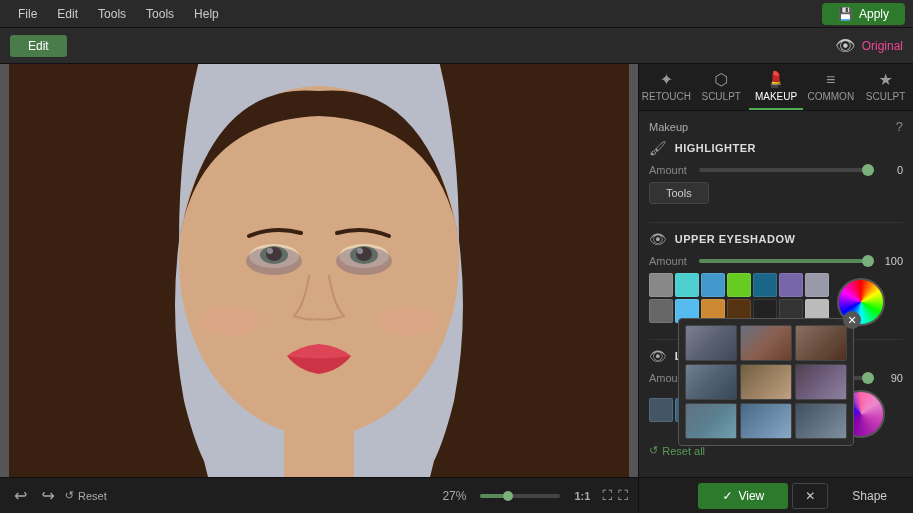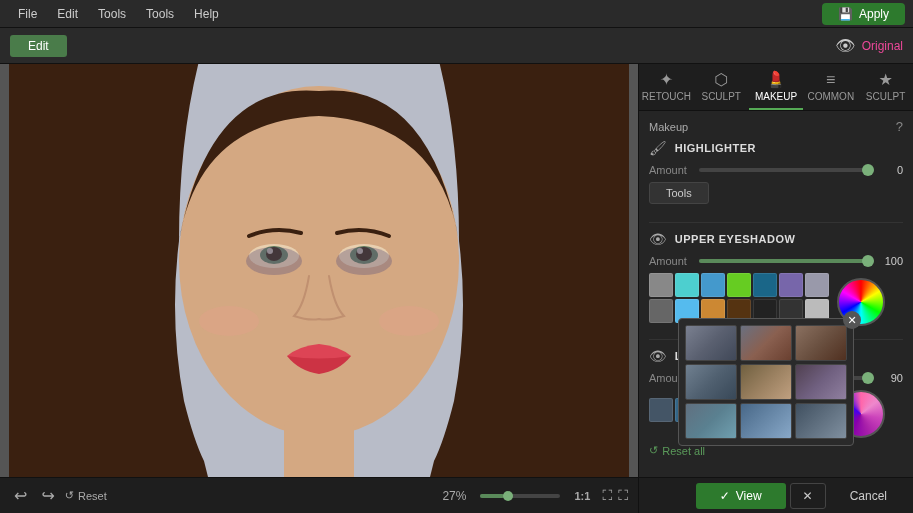--- a/index.html
+++ b/index.html
@@ -303,15 +303,15 @@
     <span class="ratio-label">1:1</span>
     <button class="fit-btn" style="margin-left:6px;">⛶</button>
     <button class="fit-btn">⛶</button>
   </div>
   <div class="panel-bottom">
     <button class="apply-btn">
       <span>✓</span>
       <span>View</span>
     </button>
     <button class="close-x-btn">✕</button>
-    <button class="cancel-btn">Cancel</button>
+    <button class="cancel-btn">Shape</button>
   </div>
 </div>
 
 </body></html>

